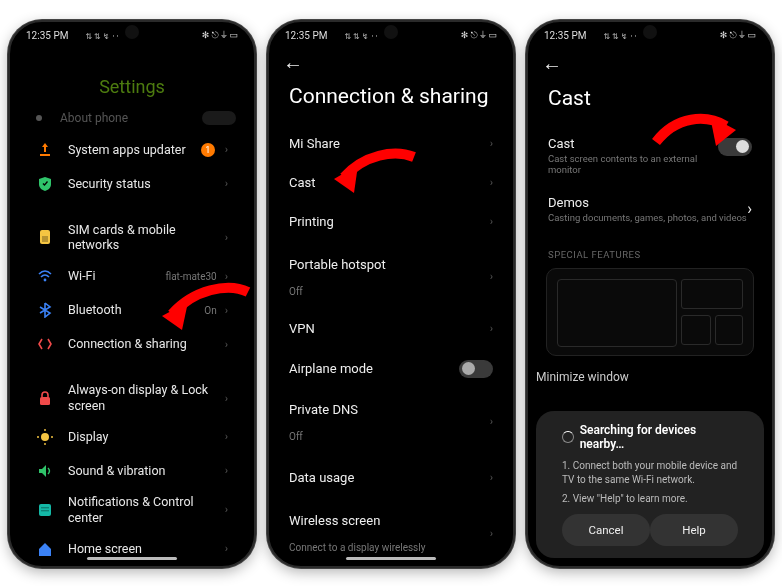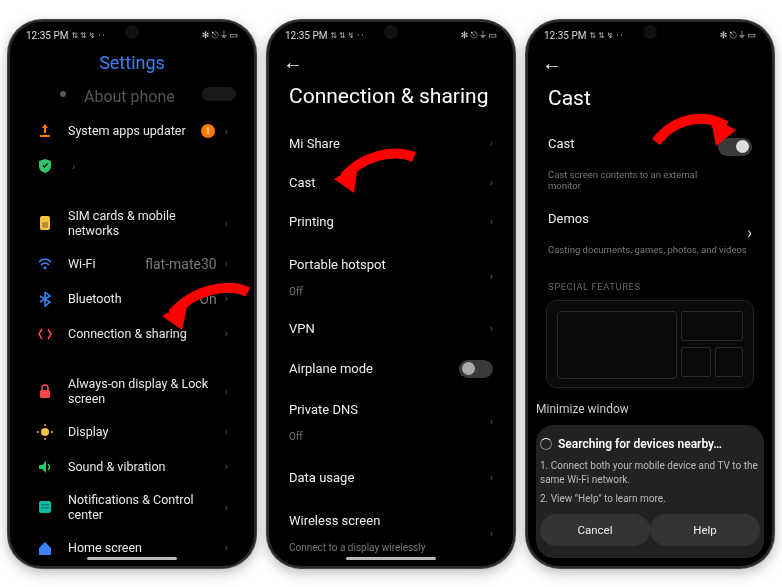--- a/index.html
+++ b/index.html
@@ -37,58 +37,59 @@
   }
   .status-bar {
     display: flex;
     justify-content: space-between;
     align-items: center;
     font-size: 10px;
     color: #ddd;
     padding: 8px 16px 4px;
     height: 24px;
   }
-  .status-bar .left { display:flex; gap:3px; align-items:center;}
+  .status-bar .left { display:flex; gap:17px; align-items:flex-end;}
   .status-bar .right { display:flex; gap:2px; align-items:center; font-size:9px;}
   .zigzag { font-size:8px; opacity:.8;}
   .screen {
     height: calc(100% - 24px);
     overflow: hidden;
     color: #eee;
     display:flex;
     flex-direction:column;
     position:relative;
   }
   
   .title-center {
     text-align: center;
     font-size: 18px;
     font-weight: 400;
     padding: 6px 0 14px;
-    color:#3b82f6;
+    color:#4d7c0f;
+    margin-top:24px;
   }
   .row {
     display:flex;
     align-items:center;
     padding: 10px 26px;
     font-size: 12.5px;
     min-height:34px;
     position:relative;
   }
   .row .icon { width:18px; height:18px; margin-right:14px; display:flex;align-items:center;justify-content:center; flex-shrink:0;}
   .row .label { flex:1; color:#e8e8e8; line-height:1.25;}
-  .row .trail { font-size:14px; color:#777; margin-right:4px;}
+  .row .trail { font-size:10px; color:#777; margin-right:4px;}
   .row .chev { color:#555; font-size:11px; margin-left:4px;}
   .badge-dot {
     width:14px;height:14px;border-radius:50%;background:#ff7a00;color:#fff;font-size:9px;
     display:flex;align-items:center;justify-content:center;margin-right:6px;
   }
   .section-gap { height:20px;}
   .top-pill { position:absolute; right:18px; top:0; width:34px;height:14px;background:#1a1a1a;border-radius:7px;}
-  .faded-top { color:#666; padding:0 18px 8px 50px; font-size:16px; position:relative;margin-left:24px;}
+  .faded-top { color:#666; padding:0 18px 8px 50px; font-size:12px; position:relative;}
   .faded-top .dot {position:absolute;left:26px;top:4px;width:6px;height:6px;border-radius:50%;background:#555;}
   
   .ic { width:16px;height:16px;display:block;}
   .nav-indicator{position:absolute;bottom:6px;left:50%;transform:translateX(-50%);width:90px;height:3px;border-radius:2px;background:#bbb;}
   
   .header-row {
     display:flex;align-items:center;padding:4px 14px 4px;height:34px;
   }
   .back-arrow{font-size:20px;color:#eee;}
   .big-title{font-size:21px;font-weight:400;padding:6px 20px 16px;color:#fff;}
@@ -101,34 +102,34 @@
   .row2 .chev{color:#555;font-size:11px;}
   .gap2{height:18px;}
   .toggle{
     width:34px;height:18px;border-radius:10px;background:#3a3a3a;position:relative;flex-shrink:0;
   }
   .toggle .knob{position:absolute;width:13px;height:13px;border-radius:50%;background:#aaa;top:2.5px;left:3px;}
   
   .row3{display:flex;align-items:flex-start;justify-content:space-between;padding:10px 20px;}
   .row3 .txt{display:flex;flex-direction:column;flex:1;}
   .row3 .lbl{font-size:13px;color:#eee;}
-  .row3 .sub{font-size:9.5px;color:#777;margin-top:18px;}
+  .row3 .sub{font-size:9.5px;color:#777;margin-top:2px;}
   .section-label{font-size:9.5px;letter-spacing:.5px;color:#666;padding:16px 20px 8px;}
   .feature-card{
     margin:0 18px;height:88px;border:1px solid #222;border-radius:10px;
     position:relative;background:#0a0a0a;
   }
   .fc-big{position:absolute;left:10px;top:10px;width:120px;height:68px;border:1px solid #2a2a2a;border-radius:4px;}
   .fc-s1{position:absolute;right:10px;top:10px;width:62px;height:30px;border:1px solid #2a2a2a;border-radius:3px;}
   .fc-s2{position:absolute;right:42px;top:46px;width:30px;height:30px;border:1px solid #2a2a2a;border-radius:3px;}
   .fc-s3{position:absolute;right:10px;top:46px;width:28px;height:30px;border:1px solid #2a2a2a;border-radius:3px;}
   .minw{font-size:12px;color:#ccc;padding:14px 8px 6px;}
   .sheet{
     position:absolute;left:8px;right:8px;bottom:8px;
-    background:#222;border-radius:18px;padding:12px 4px;
+    background:#222;border-radius:18px;padding:12px 26px;
   }
   .sheet-title{font-size:12px;font-weight:600;color:#fff;display:flex;align-items:center;gap:6px;margin-bottom:8px;}
   .spinner{width:12px;height:12px;border:1.5px solid #888;border-top-color:#fff;border-radius:50%;}
   .sheet-line{font-size:10px;color:#bbb;line-height:1.4;margin-bottom:5px;}
   .sheet-btns{display:flex;gap:0;margin-top:8px;}
   .sheet-btn{flex:1;background:#333;border-radius:18px;text-align:center;padding:9px 0;font-size:11.5px;color:#eee;}
   
   .arrow{position:absolute;z-index:50;pointer-events:none;}
 </style>
 </head>
@@ -163,20 +164,21 @@
       <span class="badge-dot">1</span>
       <span class="chev">›</span>
     </div>
     <div class="row">
       <span class="icon">
           <svg class="ic" viewBox="0 0 16 16">
             <path fill="#2fc46a" d="M8 1l6 2v5c0 4-3 6-6 7-3-1-6-3-6-7V3z"></path>
             <path fill="#000" d="M5.5 8l2 2 3.5-4-1-1-2.5 3-1-1z"></path>
           </svg>
         </span>
+      <span class="label">Security status</span>
       <span class="chev">›</span>
     </div>
 
     <div class="section-gap"></div>
 
     <div class="row">
       <span class="icon">
           <svg class="ic" viewBox="0 0 16 16">
             <rect x="3" y="1" width="10" height="14" rx="2" fill="#f5c542"></rect>
             <rect x="5" y="7" width="6" height="6" fill="#000" opacity=".25"></rect>

